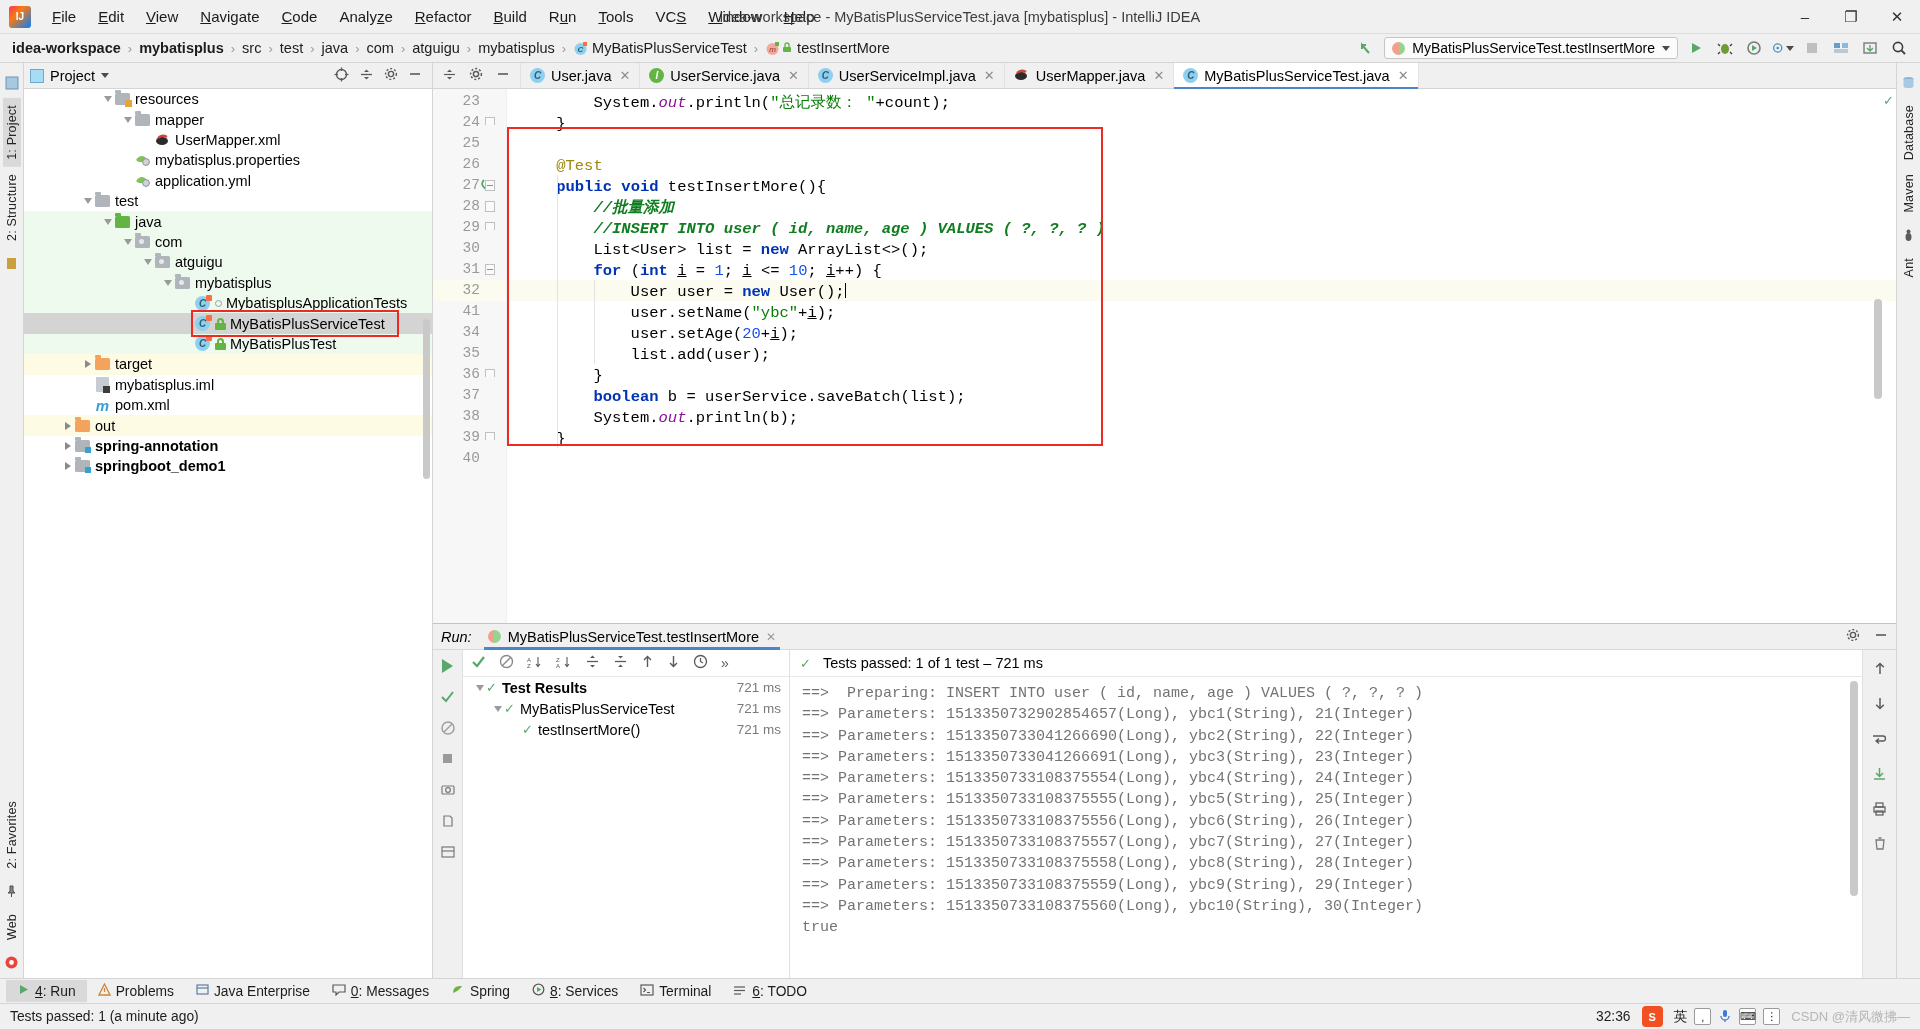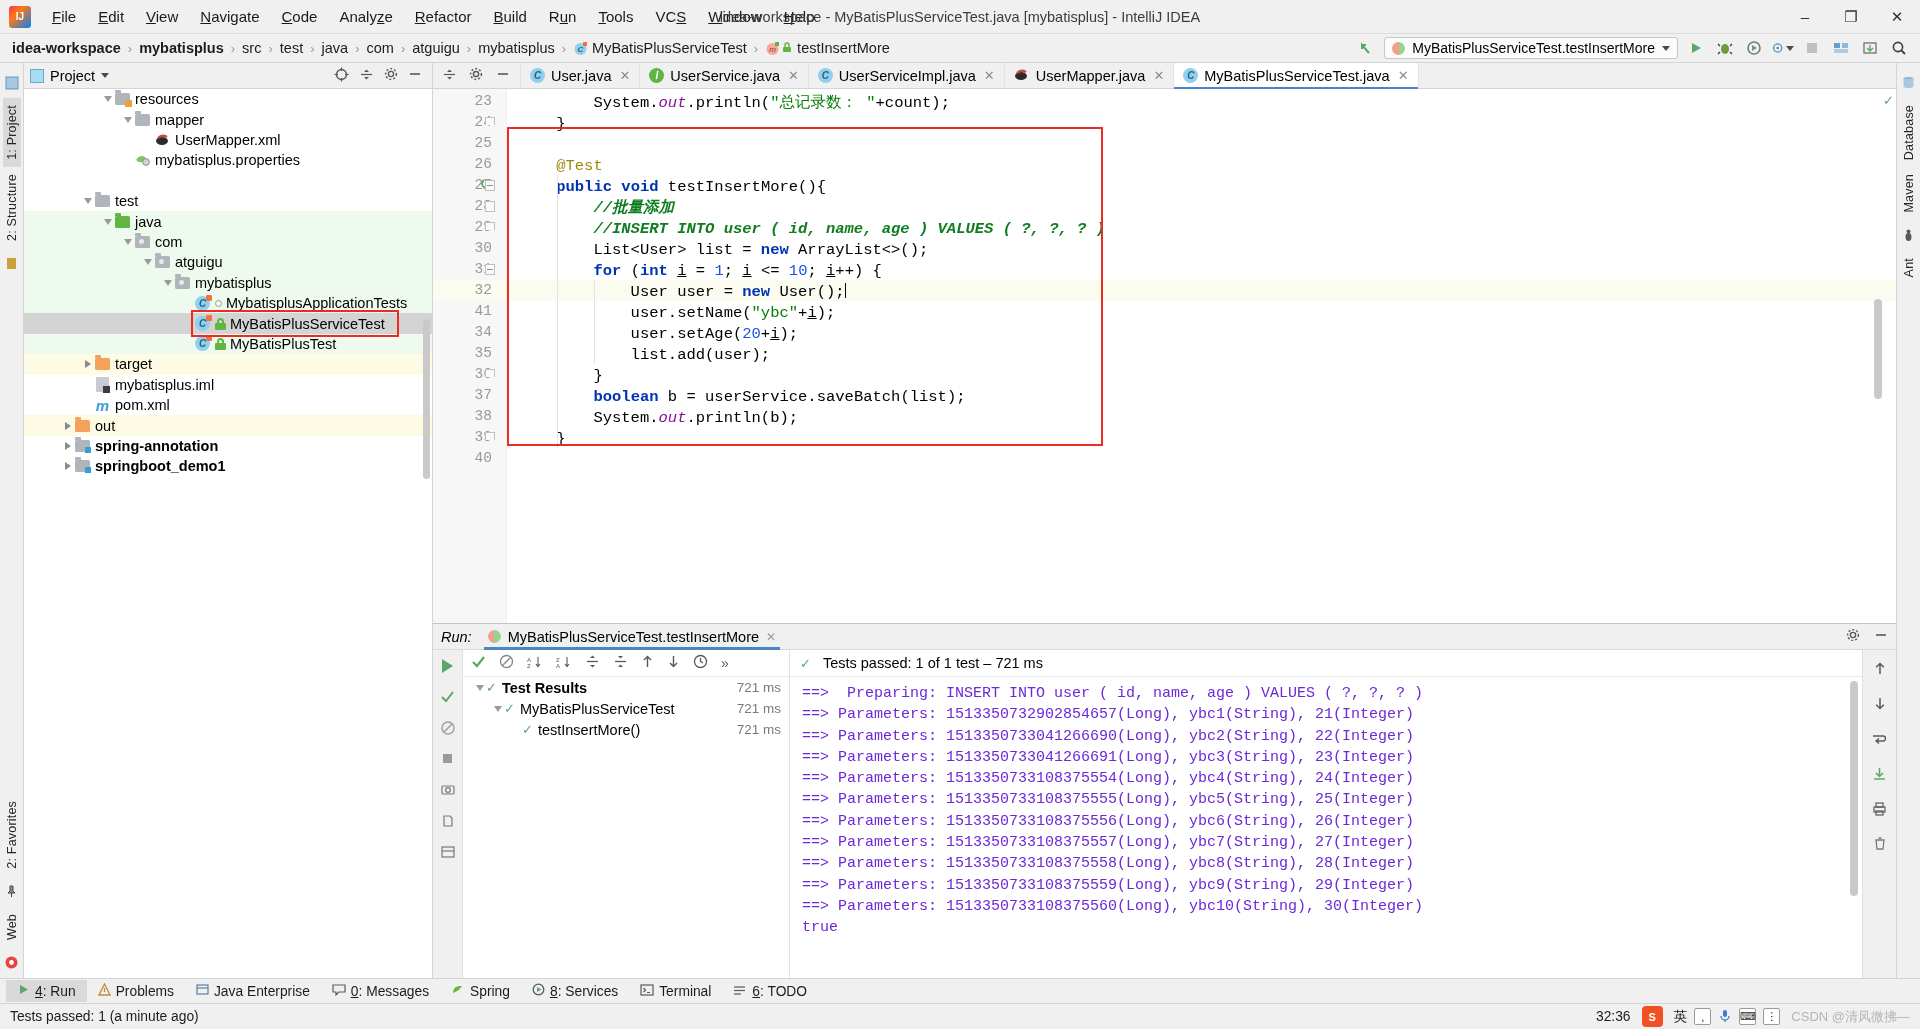--- a/index.html
+++ b/index.html
@@ -151,21 +151,21 @@
     content:''; position:absolute; left:0; right:0; bottom:-1px; height: 2.5px; background:#4a86c8;
   }
   .etab .x { color:#8c8c8c; font-size: 13px; margin-left: 2px; }
   .if-ico { width:15px;height:15px;border-radius:50%;background:#62b543;color:#fff;font-size:10px;font-weight:bold;display:flex;align-items:center;justify-content:center;font-style:italic;}
 
   .editor-area { flex: 1; display: flex; position: relative; min-height: 0; overflow: hidden; background: #fff; }
   .gutter {
     width: 74px; background: #f7f7f7; flex: none; position: relative; border-right:1px solid #f0f0f0;
   }
   .gnum {
-    position: absolute; right: 14px; font-family: "Liberation Mono", monospace;
+    position: absolute; right: 26px; font-family: "Liberation Mono", monospace;
     font-size: 14.5px; color: #999; text-align: right; width: 26px;
   }
   .gmark { position:absolute; font-size:12px; }
   .fold {
     position:absolute; right: 11px; width: 10px; height: 11px; border: 1px solid #c0c0c0; background:#fafafa;
   }
   .fold.open::after { content:''; position:absolute; left:1px; right:1px; top:4px; height:1px; background:#909090; }
   .code {
     flex: 1; position: relative; font-family: "Liberation Mono", monospace; font-size: 15.5px;
     line-height: 21px; padding-left: 12px; overflow: hidden; white-space: pre;
@@ -212,21 +212,21 @@
     height: 27px; display:flex; align-items:center; gap: 13px; padding: 0 8px; border-bottom:1px solid #e8e8e8; flex:none;
   }
   .tt-row { height: 21px; display:flex; align-items:center; font-size:14.5px; padding-right:8px; }
   .tt-row .ms { margin-left:auto; color:#7a7a7a; font-size:13.5px; }
   .tt-ck { color:#59a869; font-size: 13px; margin-right:5px; }
   .tt-status {
     height: 27px; display:flex; align-items:center; gap:7px; font-size:14.5px; padding-left: 10px; flex:none;
     border-bottom: 1px solid #e8e8e8;
   }
   .console { flex: 1; background:#fff; position: relative; overflow:hidden; padding: 6px 0 16px 12px;
-    font-family: "Liberation Mono", monospace; font-size: 15px; line-height: 21.3px; color:#6d28d9; }
+    font-family: "Liberation Mono", monospace; font-size: 15px; line-height: 21.3px; color:#737373; }
   .cline { white-space: pre; }
   .console-right { width: 34px; background:#f0f0f0; flex:none; display:flex; flex-direction:column; align-items:center; padding-top:10px; gap:18px; border-left:1px solid #e0e0e0;}
 
   
   .toolwin-bar {
     height: 25px; background:#f0f0f0; border-top:1px solid #d4d4d4; display:flex; align-items:center; flex:none;
     padding-left: 6px; gap: 0;
   }
   .tw {
     display:flex; align-items:center; gap:5px; font-size:13.8px; padding: 3px 11px; color:#1c1c1c;
@@ -501,20 +501,31 @@
             <span style="width: 97px; flex: 0 0 auto;"></span>
             <span class="twist"></span>
             <span class="ticon">
               <svg width="17" height="14">
                 <path d="M2 7 Q6 1 11 4 Q13 6 10 8 Q6 11 2 7Z" fill="#7fc45a"></path>
                 <circle cx="12" cy="9" r="3.4" fill="#cfd4d8" stroke="#8a9098"></circle>
               </svg>
             </span>
             <span class="tlabel">mybatisplus.properties</span>
           </div>
+          <div class="trow" style="position: absolute; left: 0px; right: 0px; top: 81.6px;">
+            <span style="width: 97px; flex: 0 0 auto;"></span>
+            <span class="twist"></span>
+            <span class="ticon">
+              <svg width="17" height="14">
+                <path d="M2 7 Q6 1 11 4 Q13 6 10 8 Q6 11 2 7Z" fill="#7fc45a"></path>
+                <circle cx="12" cy="9" r="3.4" fill="#cfd4d8" stroke="#8a9098"></circle>
+              </svg>
+            </span>
+            <span class="tlabel">application.yml</span>
+          </div>
           <div class="trow" style="position: absolute; left: 0px; right: 0px; top: 102px;">
             <span style="width: 57px; flex: 0 0 auto;"></span>
             <span class="twist">
               <span class="t-down"></span>
             </span>
             <span class="ticon">
               <span class="folder grey"></span>
             </span>
             <span class="tlabel">test</span>
           </div>

